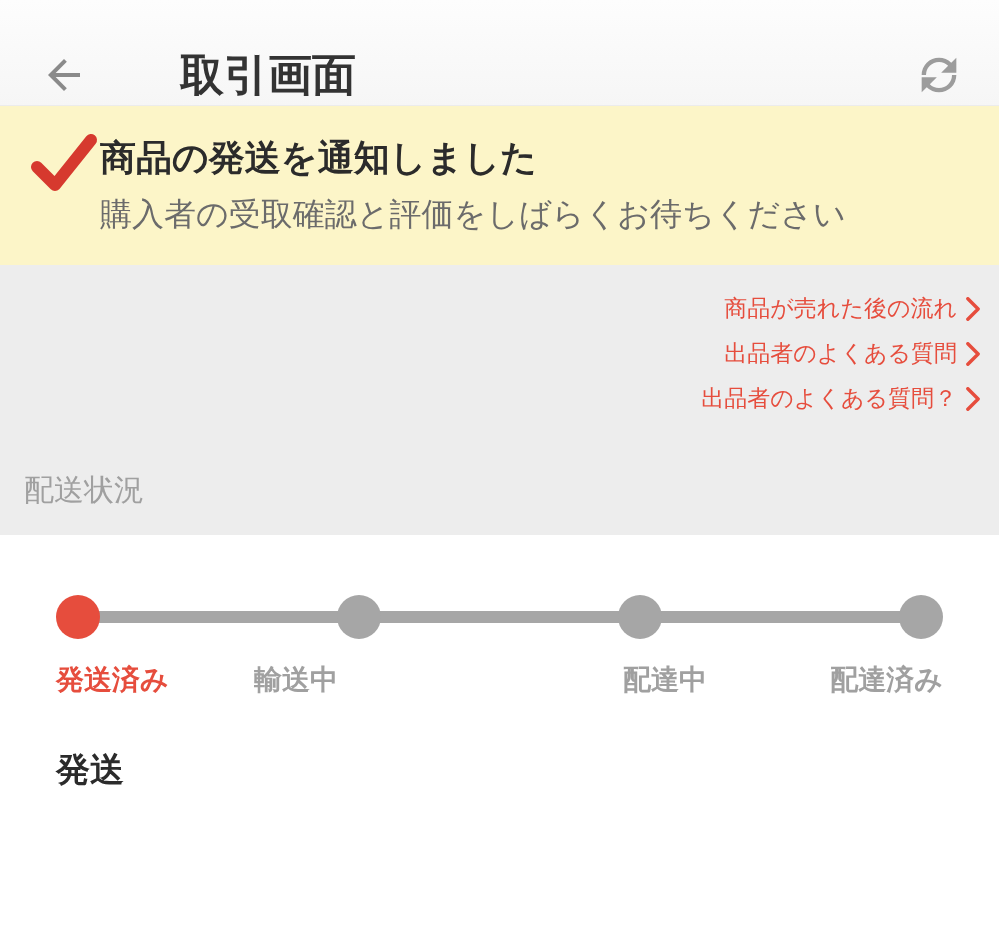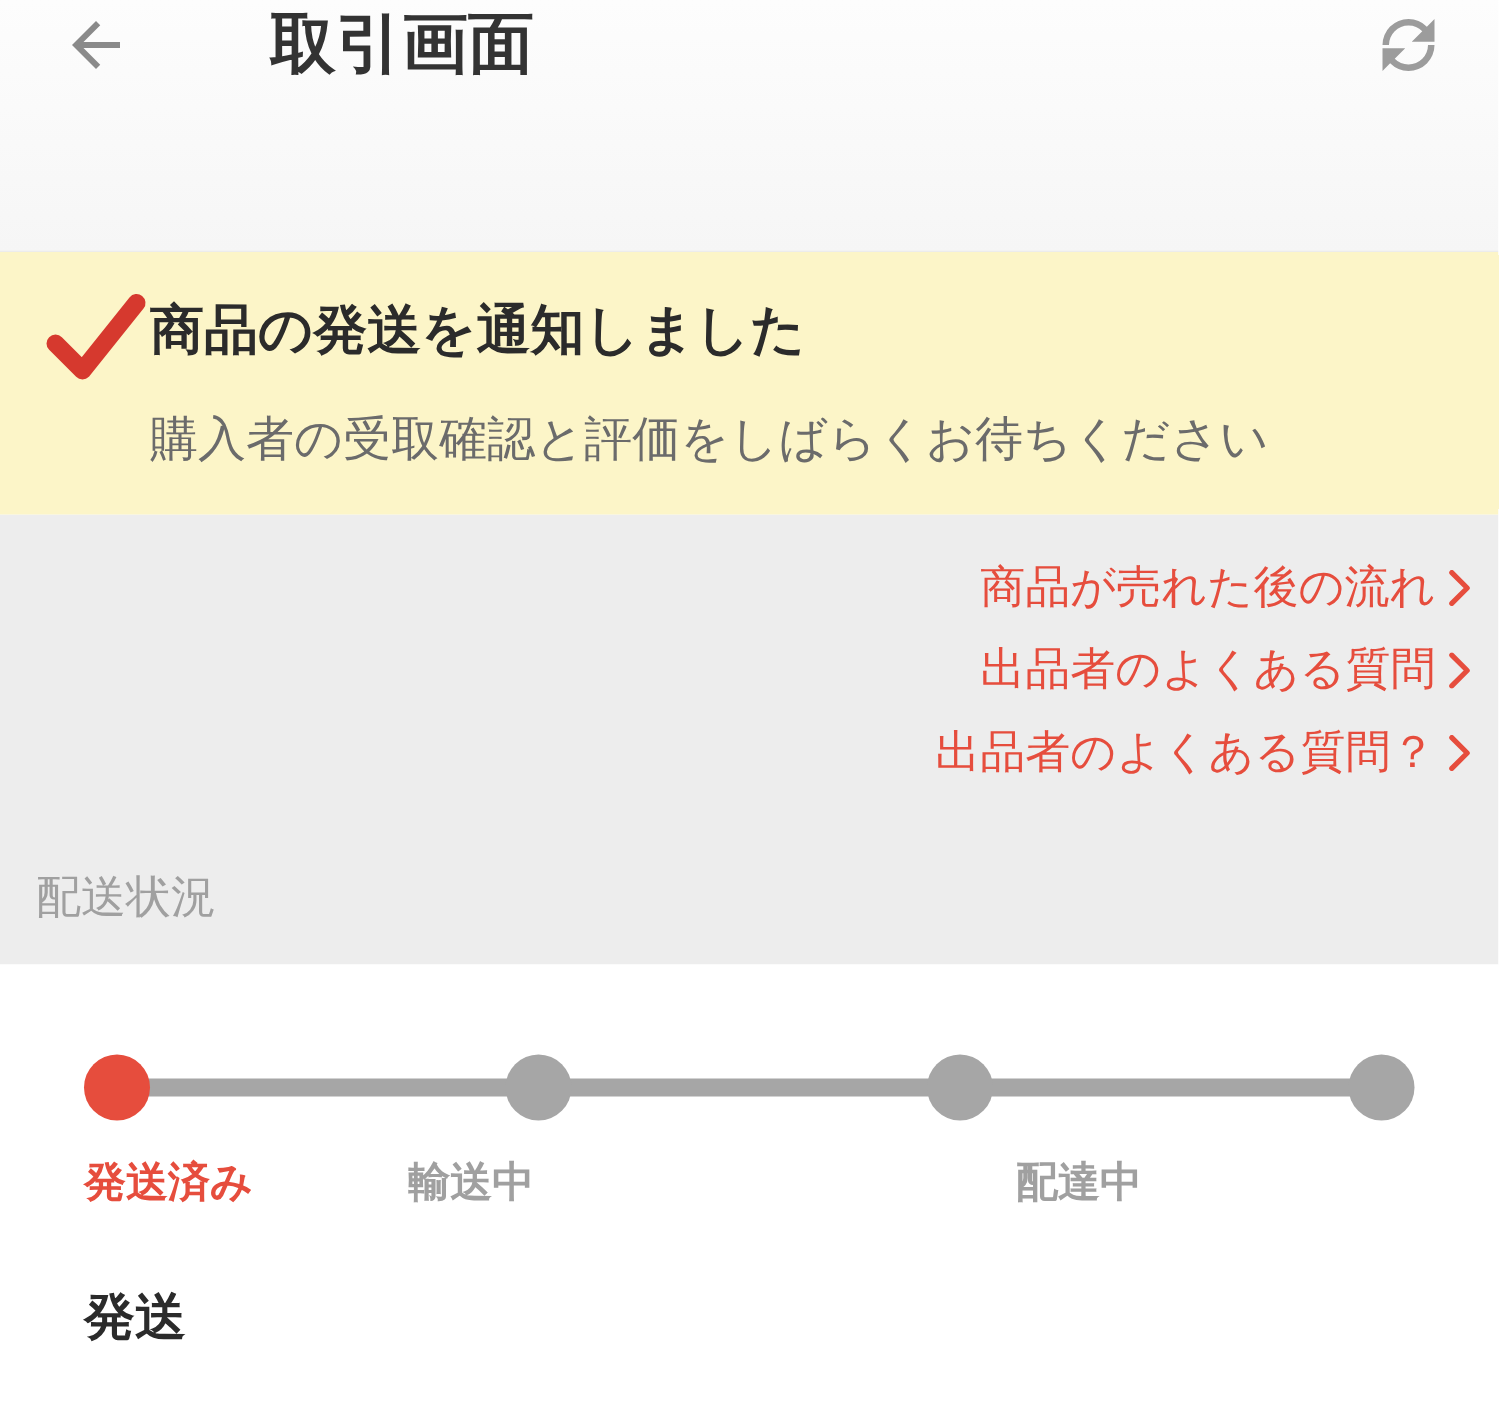--- a/index.html
+++ b/index.html
@@ -6,24 +6,24 @@
   body {
     width: 999px;
     height: 951px;
     font-family: "Hiragino Kaku Gothic ProN", "Hiragino Sans", Meiryo, sans-serif;
     background: #ffffff;
     color: #333333;
   }
 
   
   .header {
-    height: 168px;
+    height: 106px;
     background: linear-gradient(#fdfdfd, #f6f6f6);
     display: flex;
-    align-items: flex-start;
+    align-items: flex-end;
     padding: 0 30px 0 40px;
     border-bottom: 1px solid #ececec;
   }
   .back-btn {
     width: 60px;
     height: 60px;
     display: flex;
     align-items: center;
     justify-content: flex-start;
     cursor: pointer;
@@ -53,21 +53,21 @@
   .notice-check {
     position: absolute;
     left: 28px;
     top: 22px;
     width: 72px; height: 72px;
   }
   .notice-title {
     font-size: 36px;
     font-weight: 700;
     color: #2b2b2b;
-    margin-bottom: 26px;
+    margin-bottom: 10px;
   }
   .notice-sub {
     font-size: 32px;
     color: #6b6b6b;
   }
 
   
   .info-area {
     background: #ededed;
     padding: 28px 18px 24px 24px;
@@ -75,21 +75,21 @@
   .link-list {
     display: flex;
     flex-direction: column;
     align-items: flex-end;
     gap: 14px;
   }
   .link-row {
     display: flex;
     align-items: center;
     color: #e64d3d;
-    font-size: 30px;
+    font-size: 23px;
     cursor: pointer;
   }
   .link-row .chev {
     margin-left: 8px;
     display: inline-flex;
   }
   .link-row .chev svg { width: 16px; height: 24px; }
 
   .section-label {
     margin-top: 56px;
@@ -212,15 +212,16 @@
       <div class="node active"></div>
       <div class="node"></div>
       <div class="node"></div>
       <div class="node"></div>
     </div>
   </div>
   <div class="labels">
     <div class="lab l0 active">発送済み</div>
     <div class="lab l1">輸送中</div>
     <div class="lab l2">配達中</div>
+    <div class="lab l3">配達済み</div>
   </div>
   <div class="ship-title">発送</div>
 </div>
 
 </body></html>

